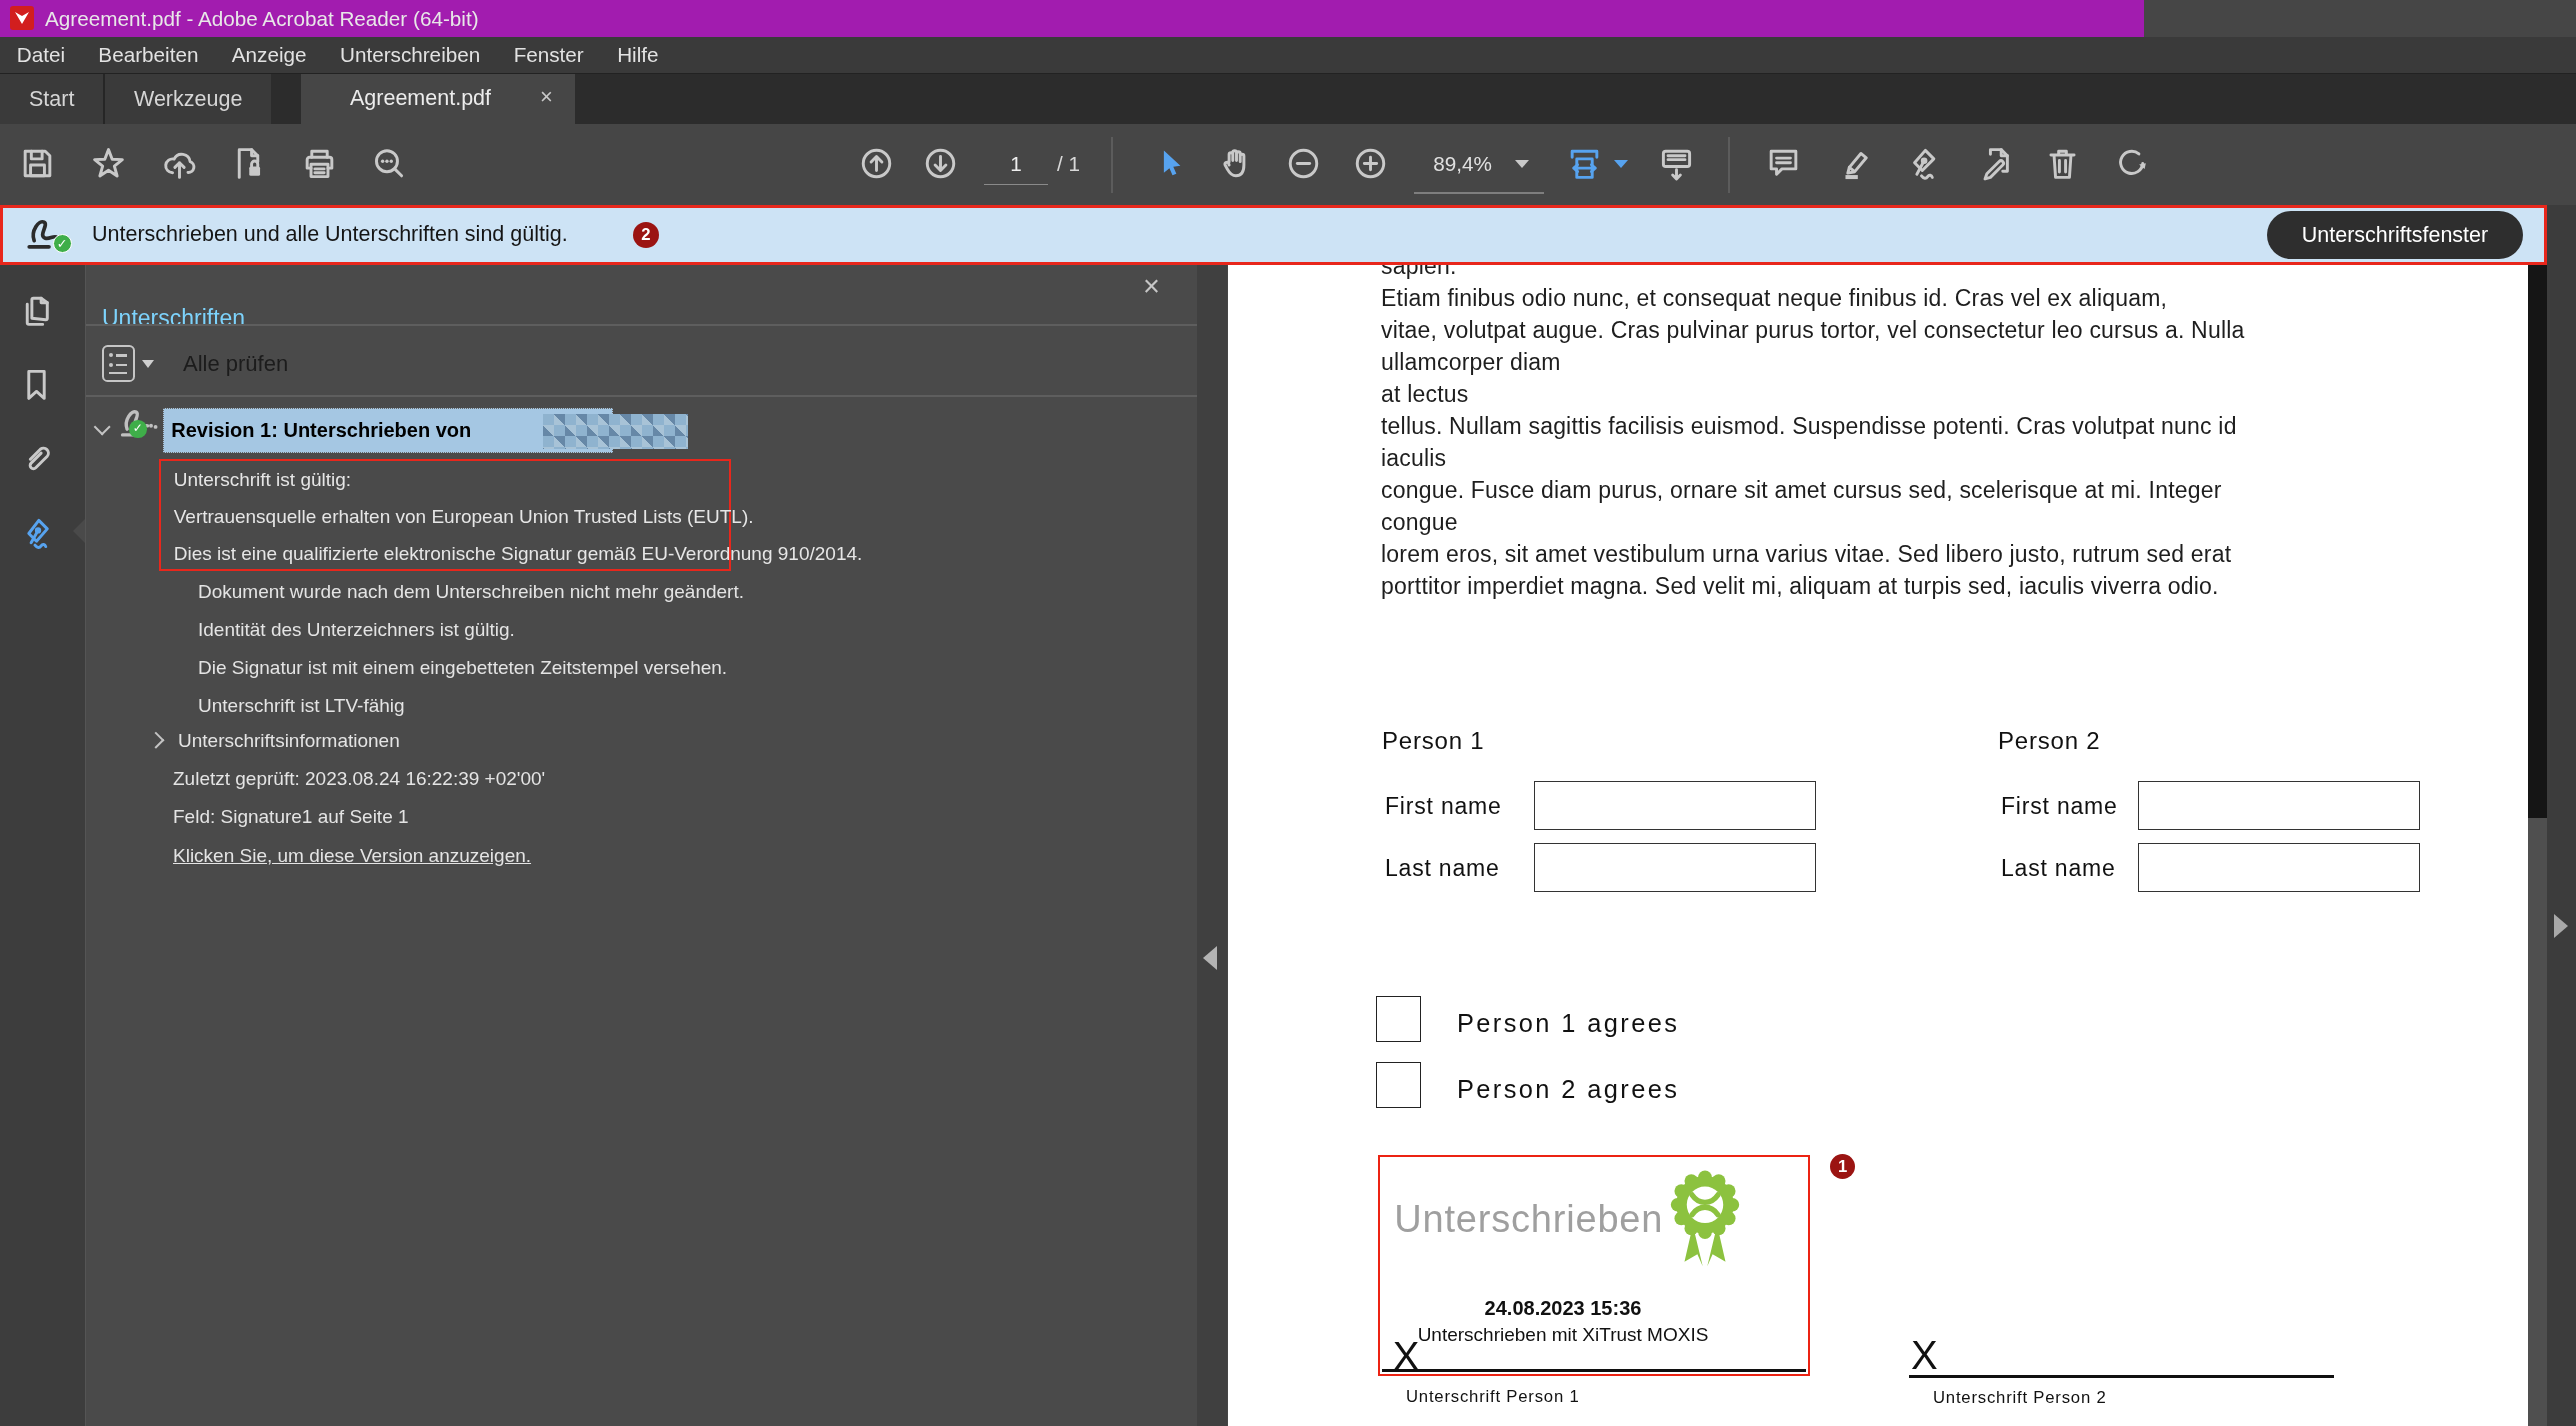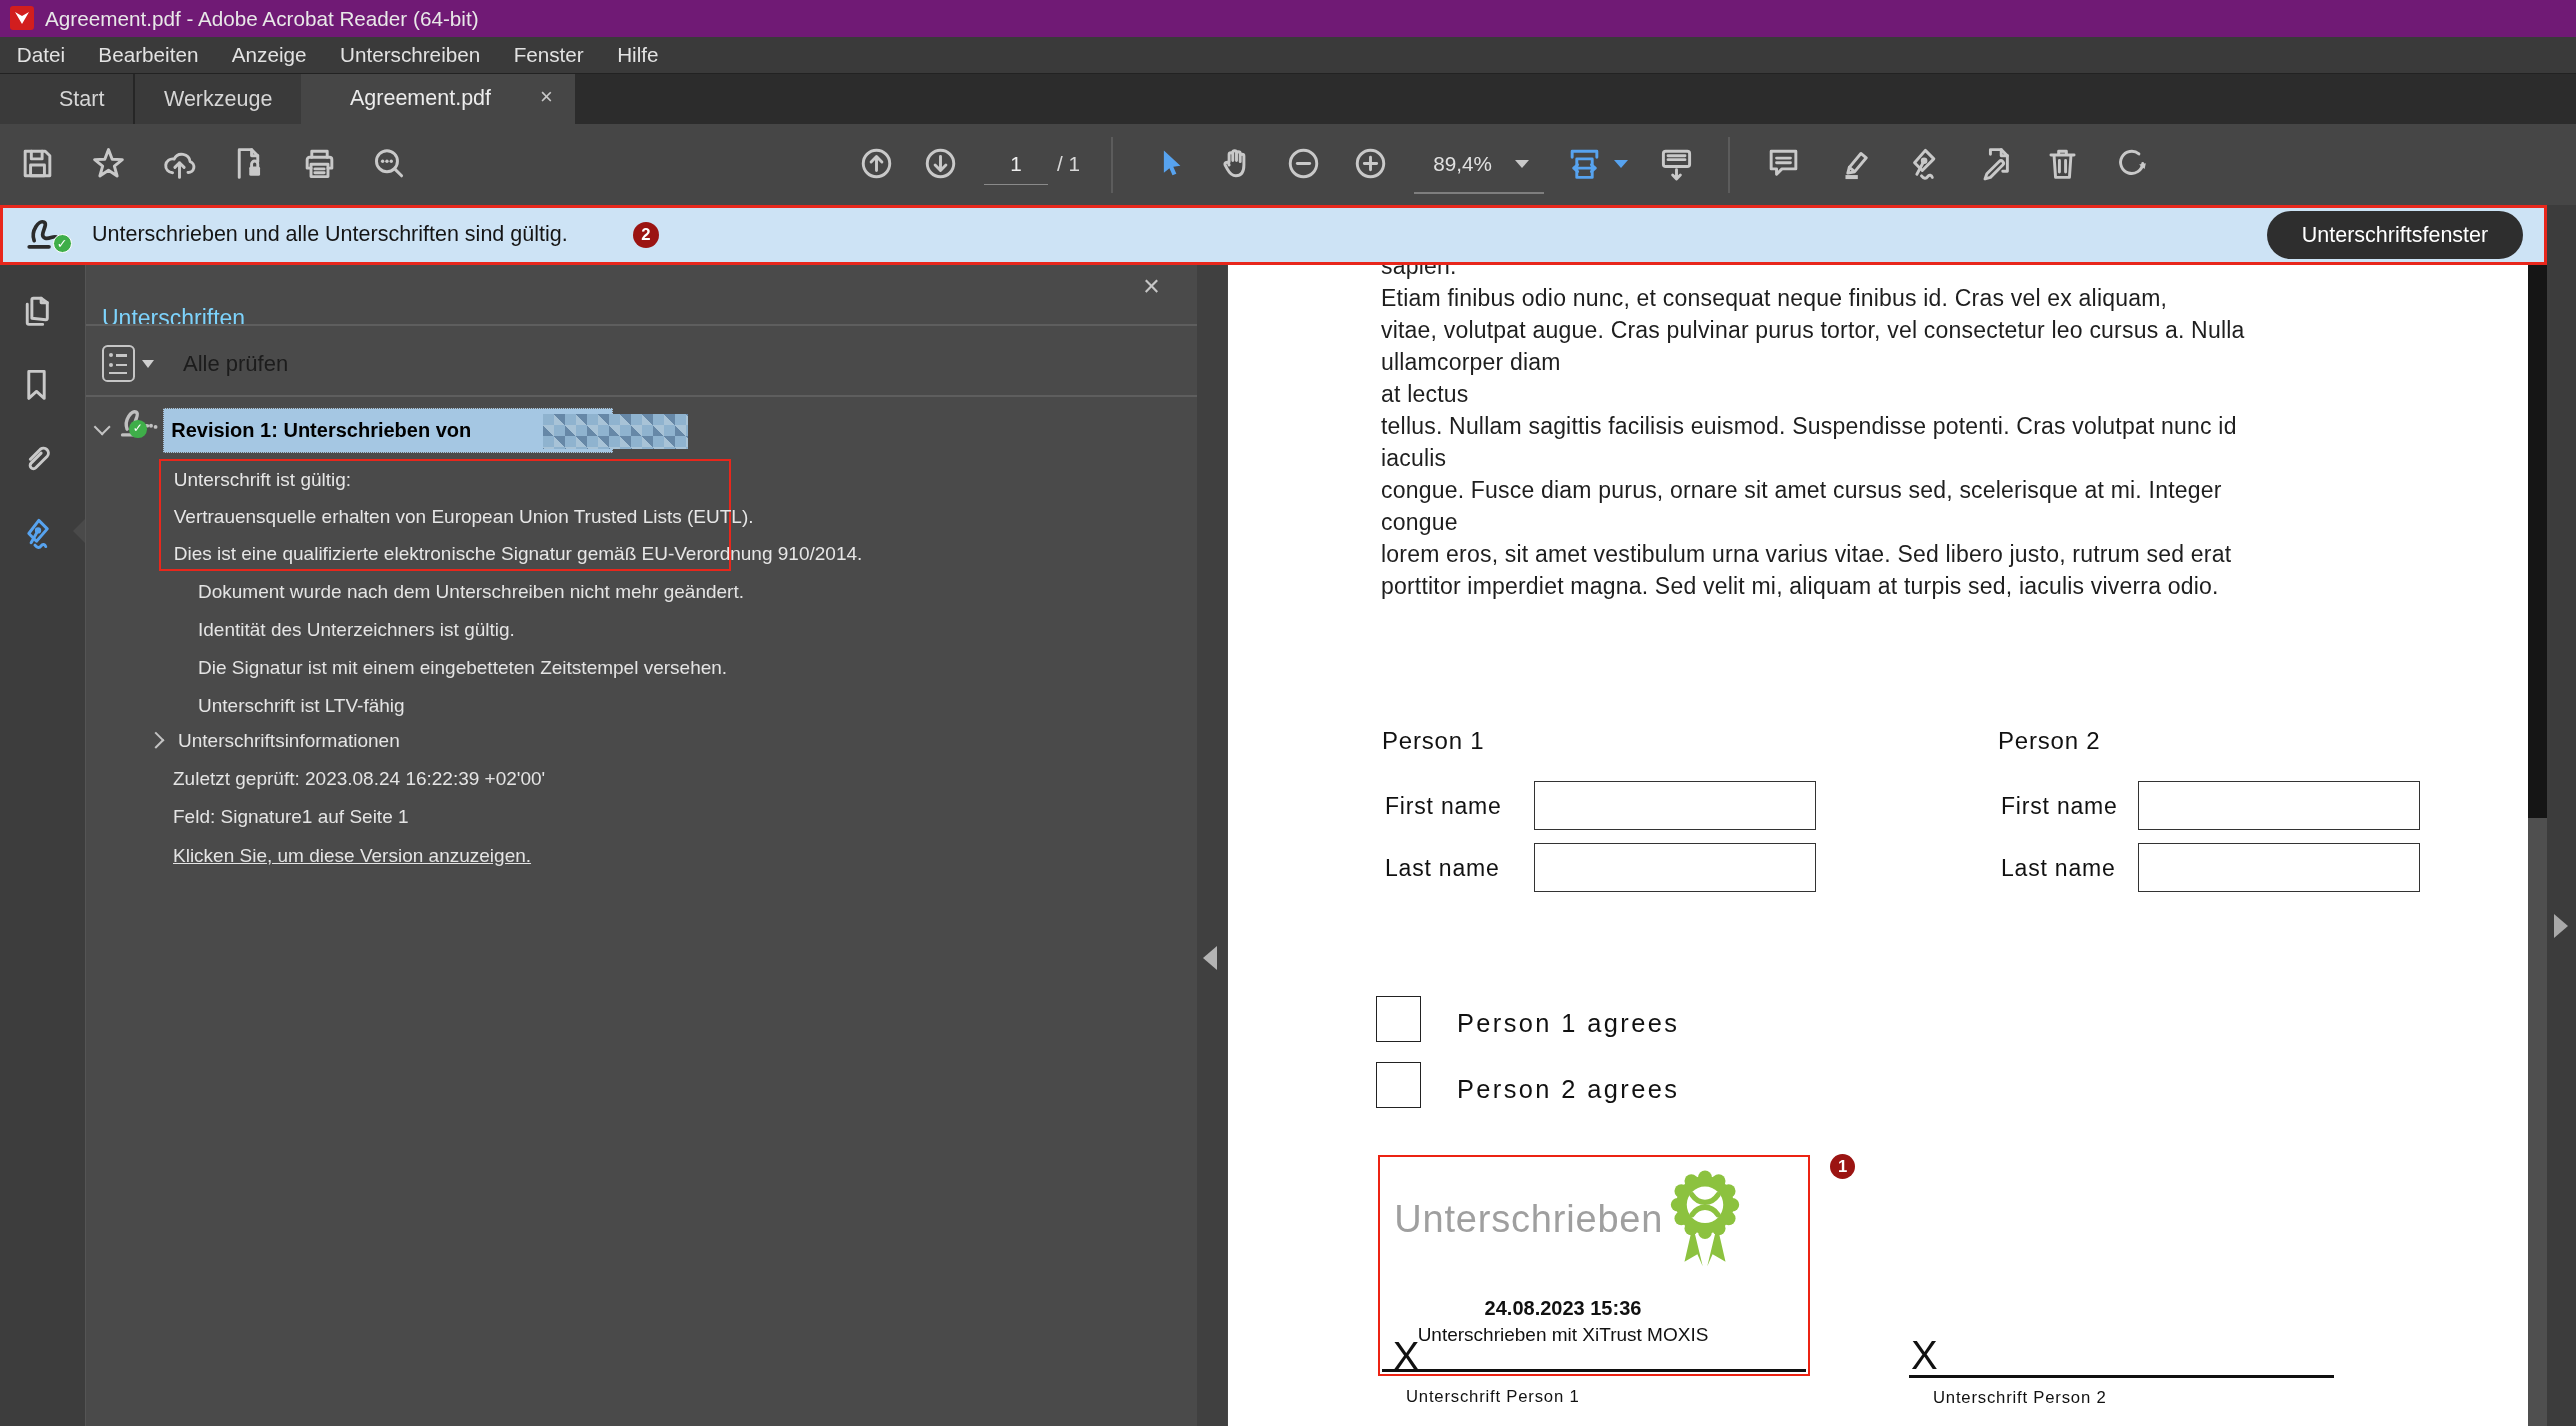--- a/index.html
+++ b/index.html
@@ -1,32 +1,32 @@
 <!DOCTYPE html>
 <html style="font-size:12.7px"><head>
 <meta charset="utf-8">
 <style>
   html,body{margin:0;padding:0;background:#222;}
   .screen{position:relative;width:2576px;height:1426px;overflow:hidden;
     font-family:"Liberation Sans",sans-serif;background:#464646;}
   .abs{position:absolute;}
 
   
-  .titlebar{left:0;top:0;width:2576px;height:37px;background:#701a75;}
+  .titlebar{left:0;top:0;width:2144px;height:37px;background:#a21caf;}
   .appicon{left:9.5px;top:6.4px;width:24px;height:24px;background:#d21e1e;border-radius:3.2px;}
   .appicon svg{width:24px;height:24px;}
   .wintitle{left:45px;top:7.2px;font-size:20.7px;color:#e8e8e8;}
 
   
   .menubar{left:0;top:37px;width:2576px;height:36px;background:#3a3a3a;display:flex;align-items:center;border-bottom:1.6px solid #222;}
   .menu-item{padding:0 16.7px;font-size:20.7px;color:#e2e2e2;line-height:34px;}
 
   
   .tabbar{left:0;top:74px;width:2576px;height:50px;background:#2c2c2c;}
-  .tabseg{left:0;top:0;height:50px;display:flex;background:#3a3a3a;padding-left:30px;}
+  .tabseg{left:0;top:0;height:50px;display:flex;background:#3a3a3a;}
   .tabseg .tab{padding:0 29px;font-size:21.5px;color:#d6d6d6;line-height:50px;}
   .tabsep{width:1.6px;height:50px;background:#262626;}
   .tab-active{left:301px;top:0;width:274px;height:50px;background:#464646;color:#ececec;}
   .tab-active .lbl{left:0;top:12px;width:239px;text-align:center;font-size:21.5px;}
   .tab-active .x{left:239px;top:10.3px;font-size:22px;color:#c9c9c9;}
 
   
   .toolbar{left:0;top:124px;width:2576px;height:81px;background:#464646;}
   .tool{position:absolute;top:20.7px;width:38px;height:38px;}
   .tool svg{width:37px;height:37px;}

